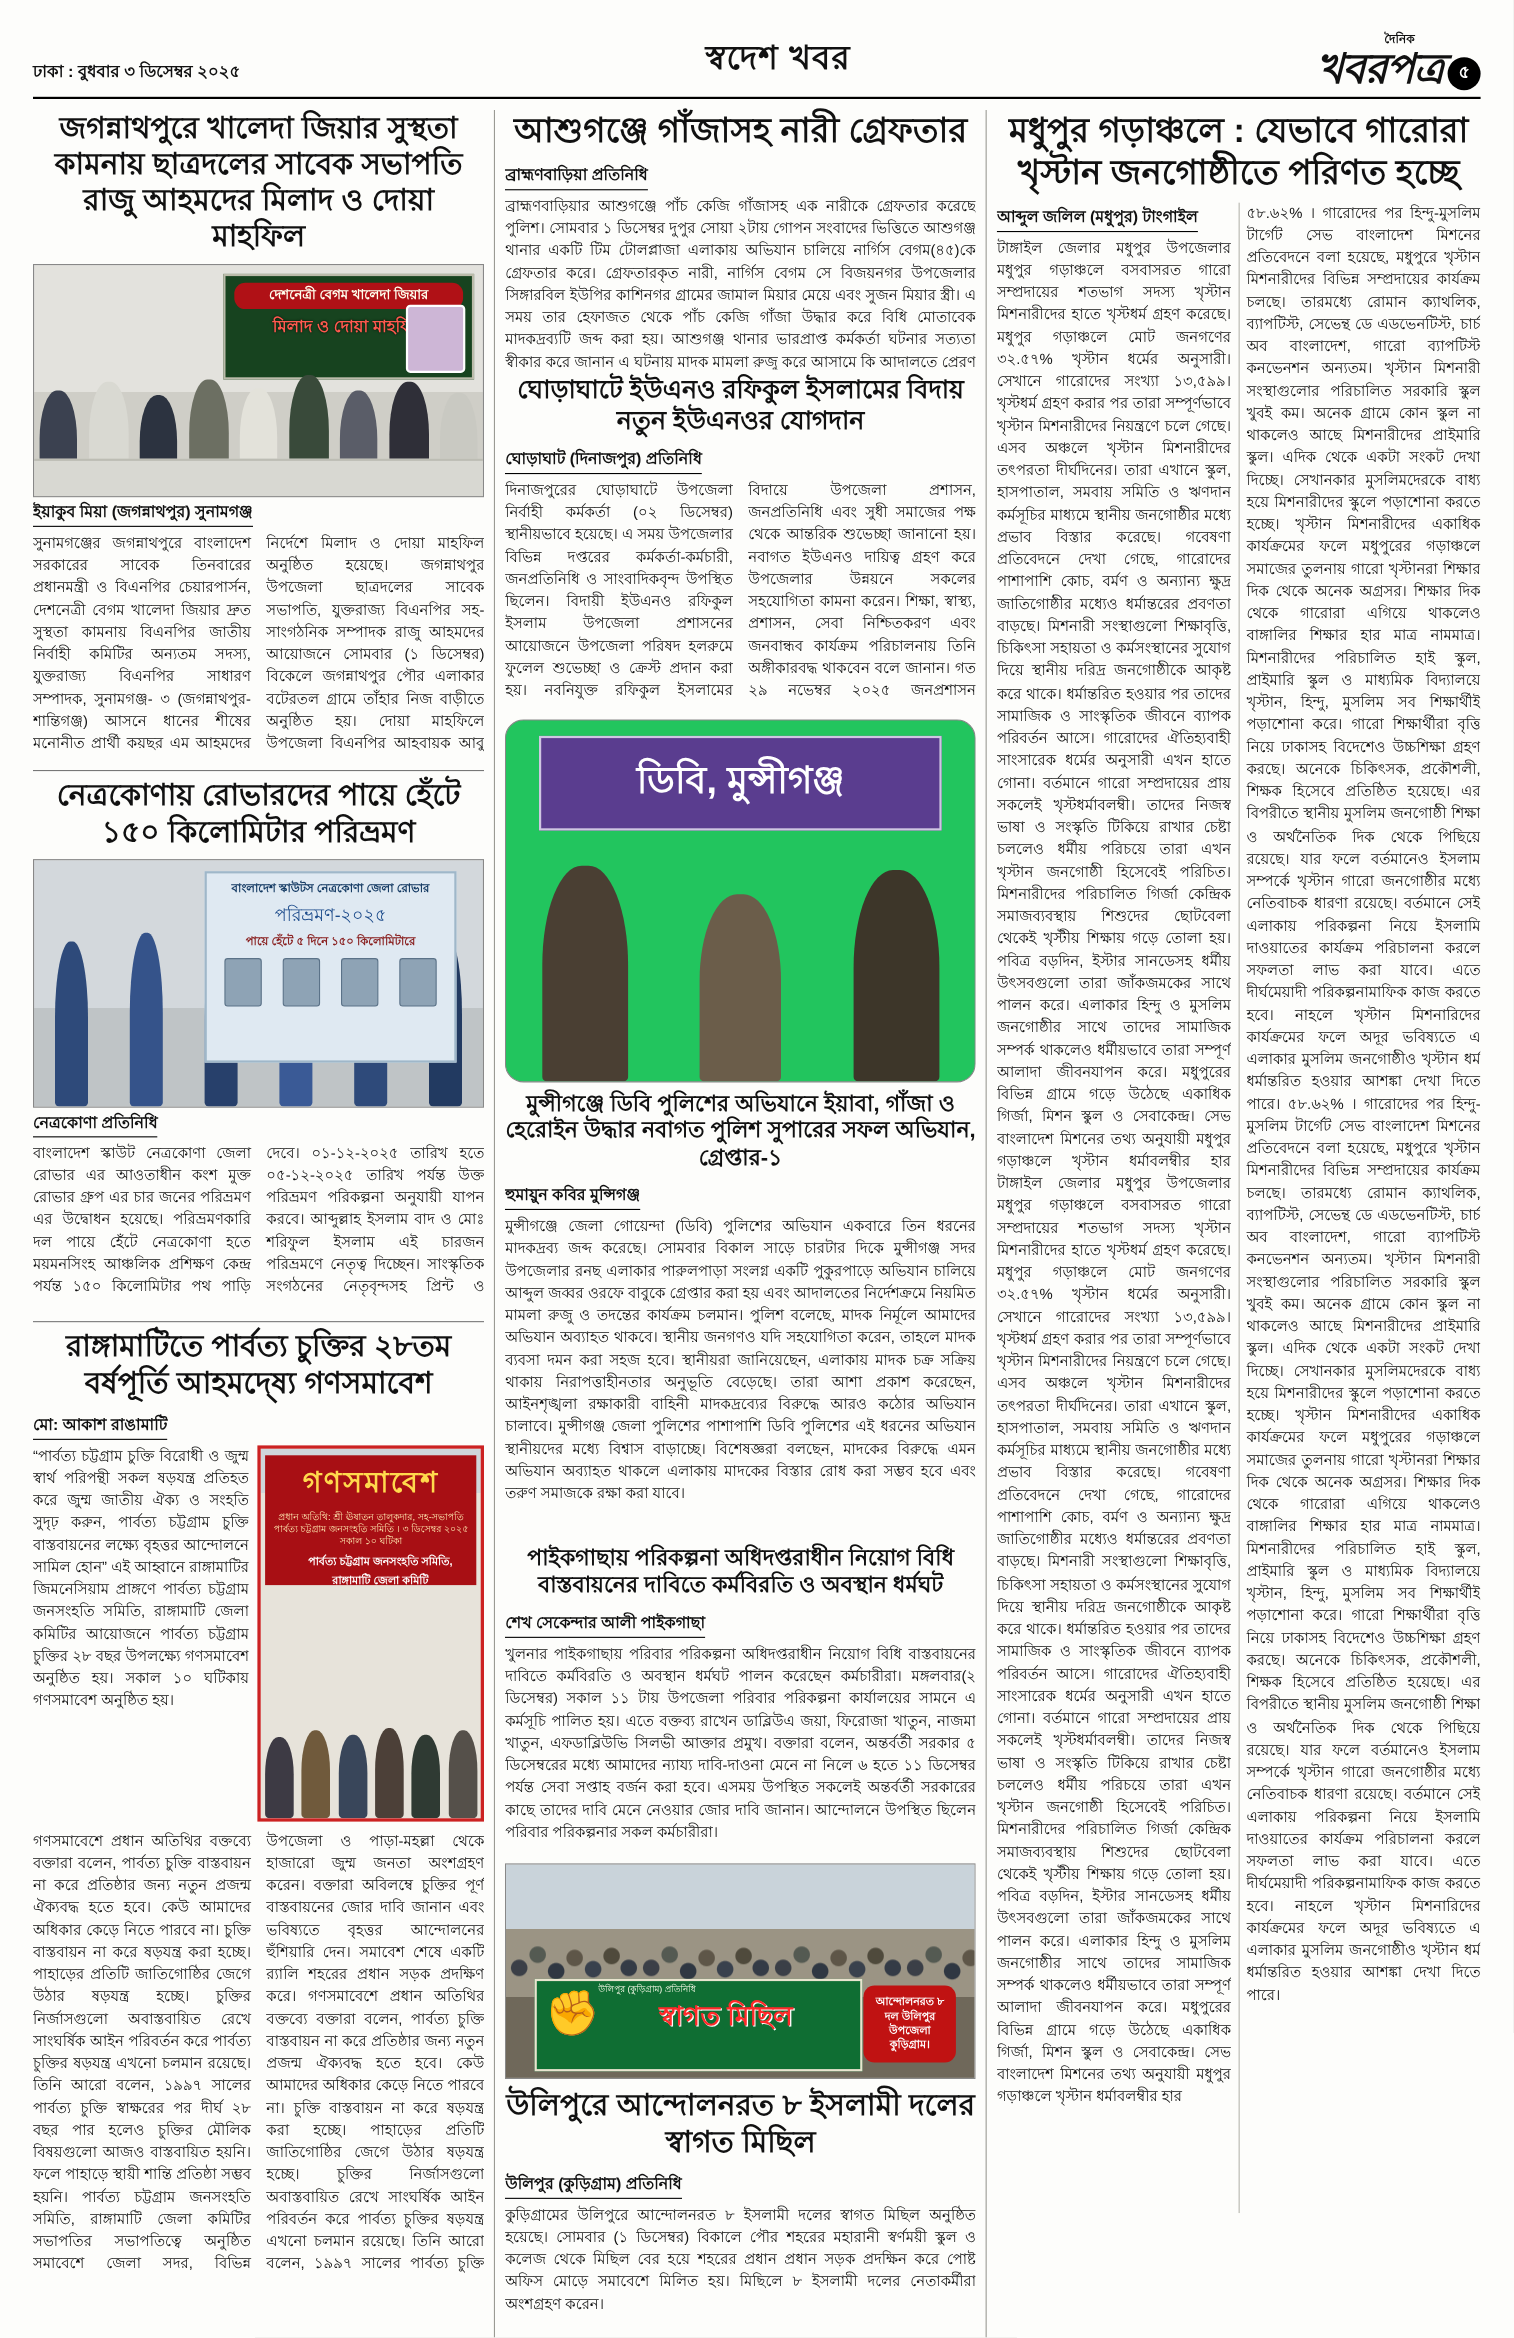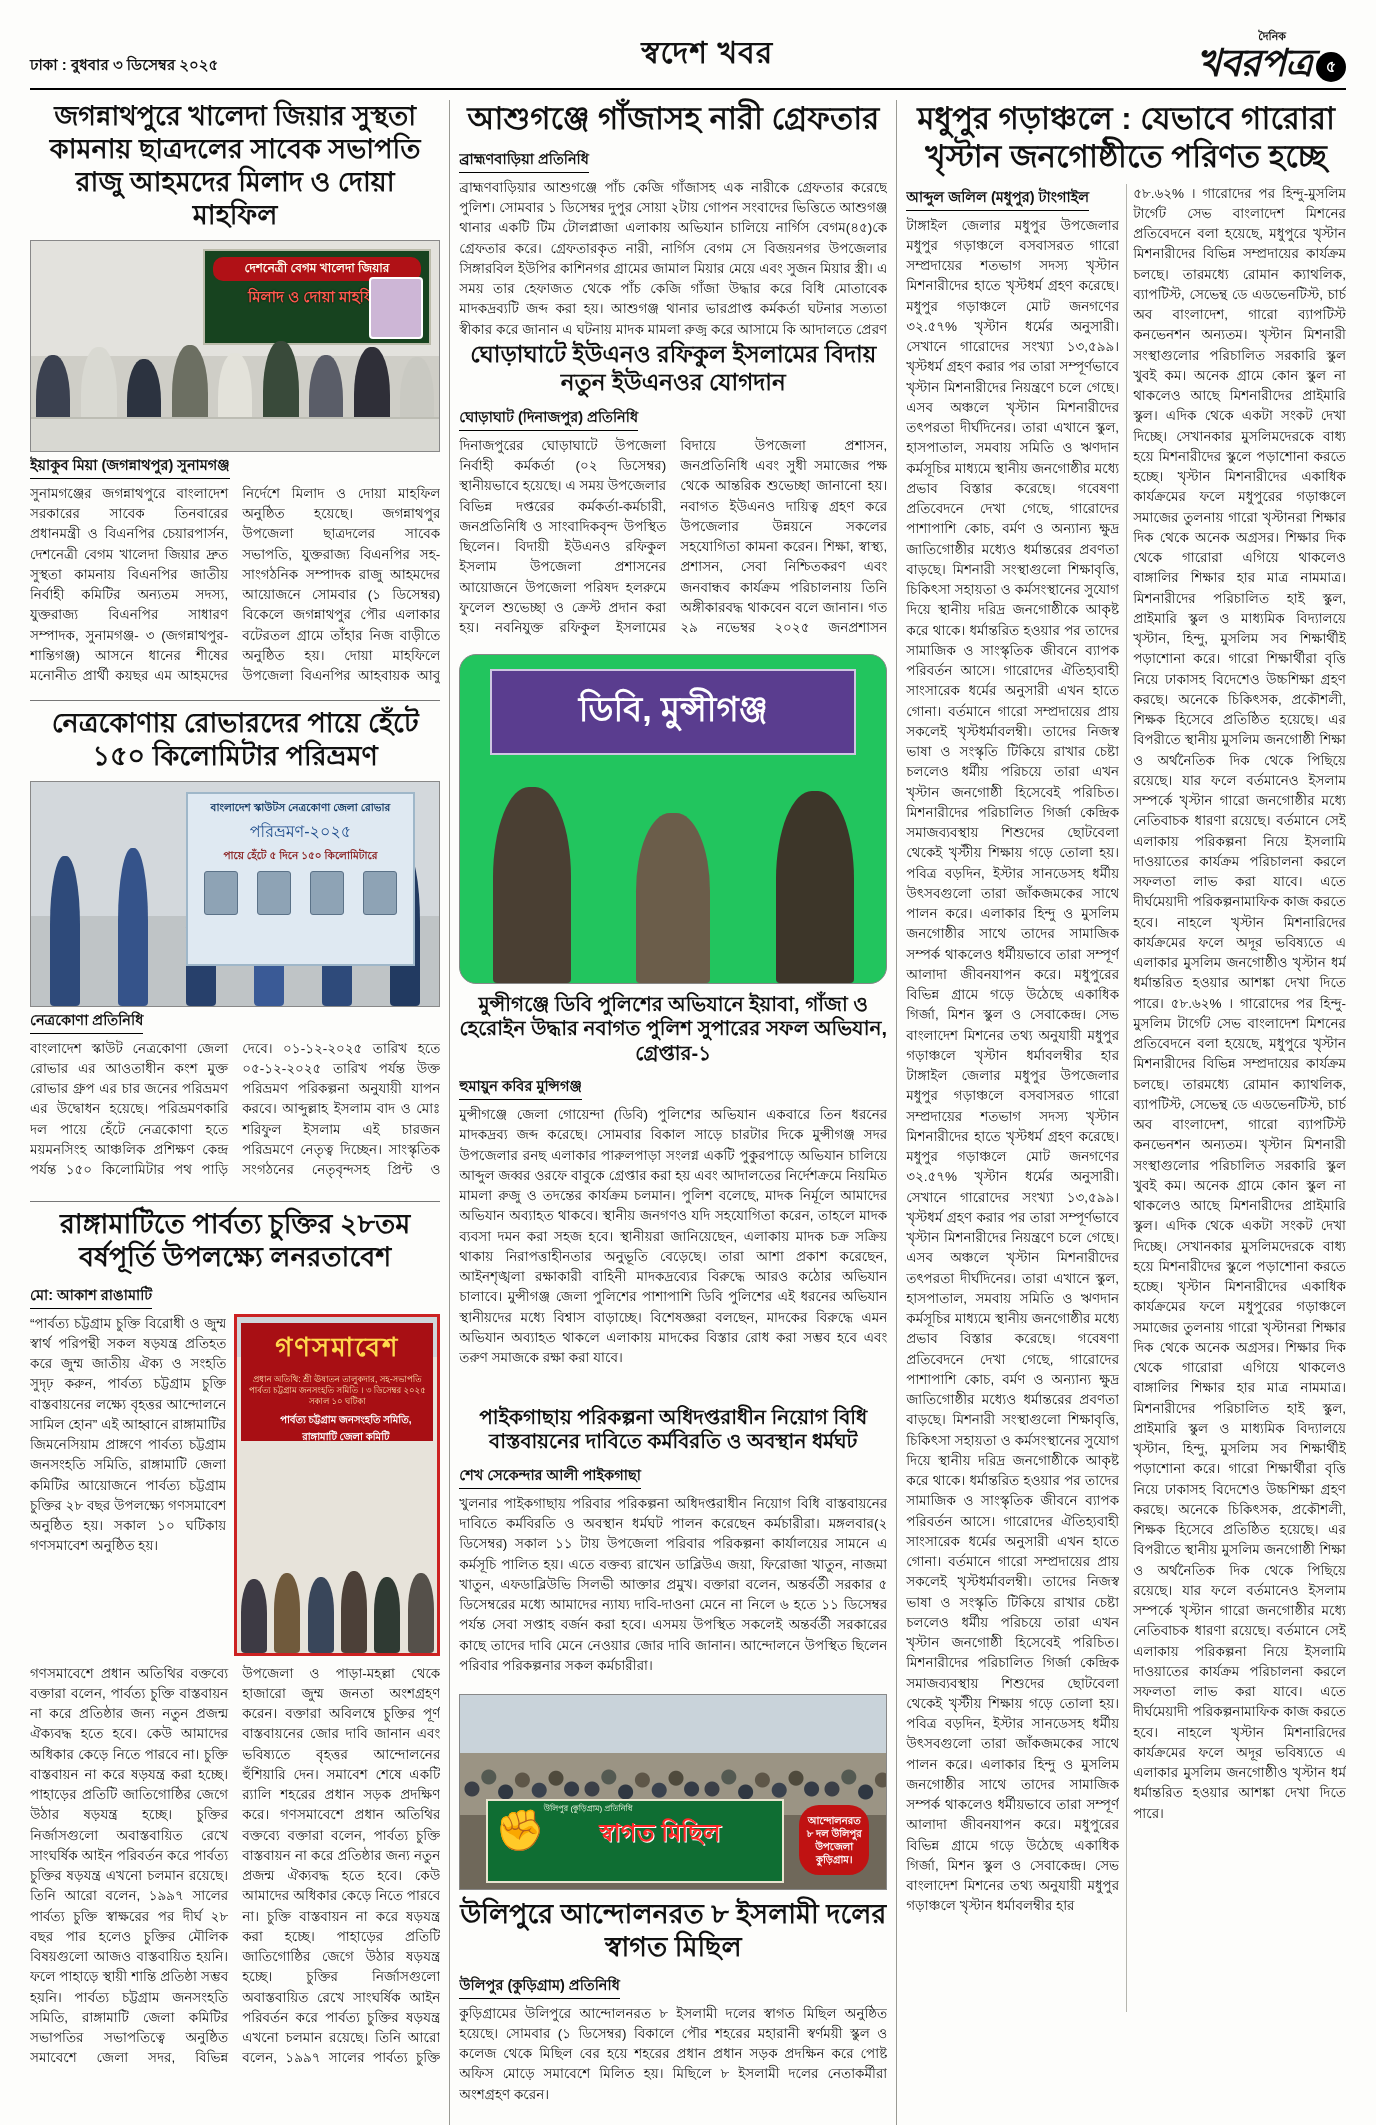--- a/index.html
+++ b/index.html
@@ -88,21 +88,21 @@
   }
   .photo-march { height:196px; background:linear-gradient(#c9d3da 0 30%, #9b9484 30% 62%, #6f685a 62% 100%); }
   .march-banner {
     position:absolute; bottom:6px; left:6%; width:70%; height:84px; background:#0f6e33;
     border:2px solid #e8e4cf; padding:3px 6px 3px 56px; color:#fff;
   }
   .march-banner .fist { position:absolute; left:8px; top:6px; font-size:40px; color:#d81f1f; }
   .march-banner .l1 { font-size:8px; color:#ffe; line-height:1.3; }
   .march-banner .l2 { font-size:24px; font-weight:900; color:#ff2a2a; text-align:center; text-shadow:1px 1px 0 #fff; }
   .march-bubble {
-    position:absolute; bottom:14px; right:4%; width:70px; height:70px; border-radius:20px;
+    position:absolute; bottom:14px; right:4%; width:84px; height:70px; border-radius:10px;
     background:#c01212; color:#fff; font-size:10px; font-weight:700; text-align:center;
     display:flex; align-items:center; justify-content:center; padding:4px; line-height:1.3;
   }
   .crowd { position:absolute; left:0; right:0; top:30%; height:34%;
     background:
       radial-gradient(circle at 10% 60%, #3b3f47 0 7px, transparent 8px),
       radial-gradient(circle at 24% 40%, #545a52 0 7px, transparent 8px),
       radial-gradient(circle at 38% 65%, #2f3742 0 7px, transparent 8px),
       radial-gradient(circle at 52% 45%, #5e5648 0 7px, transparent 8px),
       radial-gradient(circle at 66% 62%, #39414d 0 7px, transparent 8px),
@@ -184,21 +184,21 @@
               </div>
           </div>
         </div>
         <div class="byline">নেত্রকোণা প্রতিনিধি</div>
         <div class="body-text two-col" style="height:152px">বাংলাদেশ স্কাউট নেত্রকোণা জেলা রোভার এর আওতাধীন কংশ মুক্ত রোভার গ্রুপ এর চার জনের পরিভ্রমণ এর উদ্বোধন হয়েছে। পরিভ্রমণকারি দল পায়ে হেঁটে নেত্রকোণা হতে ময়মনসিংহ আঞ্চলিক প্রশিক্ষণ কেন্দ্র পর্যন্ত ১৫০ কিলোমিটার পথ পাড়ি দেবে। ০১-১২-২০২৫ তারিখ হতে ০৫-১২-২০২৫ তারিখ পর্যন্ত উক্ত পরিভ্রমণ পরিকল্পনা অনুযায়ী যাপন করবে। আব্দুল্লাহ ইসলাম বাদ ও মোঃ শরিফুল ইসলাম এই চারজন পরিভ্রমণে নেতৃত্ব দিচ্ছেন। সাংস্কৃতিক সংগঠনের নেতৃবৃন্দসহ প্রিন্ট ও ইলেকট্রনিক্স মিডিয়ার সাংবাদিকবৃন্দ উপস্থিত ছিলেন। কংশ মুক্ত স্কাউট গ্রুপের পরিভ্রমণকারি দল নেতা মুন্সী মোঃ মুনতাকিম, দিকনির্দেশক আপন পাল দূর্জয়, পর্যবেক্ষক। বাংলাদেশ স্কাউট ও জেলা রোভার জানিয়েছেন পরিভ্রমণ কালীন সময়ে বিভিন্ন নিরাপত্তা সহ প্রয়োজনীয় সহযোগীতা করবে।</div>
       </article>
 
       <div class="hrule"></div>
 
       <article>
-        <h2 class="headline hl-lg">রাঙ্গামাটিতে পার্বত্য চুক্তির ২৮তম বর্ষপূর্তি উপলক্ষ্যে লনরতাবেশ</h2>
+        <h2 class="headline hl-lg">রাঙ্গামাটিতে পার্বত্য চুক্তির ২৮তম বর্ষপূর্তি আহমদ্ষ্যে গণসমাবেশ</h2>
         <div class="byline">মো: আকাশ রাঙামাটি</div>
         <div class="row-wrap">
           <div class="body-text" style="height:342px">“পার্বত্য চট্টগ্রাম চুক্তি বিরোধী ও জুম্ম স্বার্থ পরিপন্থী সকল ষড়যন্ত্র প্রতিহত করে জুম্ম জাতীয় ঐক্য ও সংহতি সুদৃঢ় করুন, পার্বত্য চট্টগ্রাম চুক্তি বাস্তবায়নের লক্ষ্যে বৃহত্তর আন্দোলনে সামিল হোন” এই আহ্বানে রাঙ্গামাটির জিমনেসিয়াম প্রাঙ্গণে পার্বত্য চট্টগ্রাম জনসংহতি সমিতি, রাঙ্গামাটি জেলা কমিটির আয়োজনে পার্বত্য চট্টগ্রাম চুক্তির ২৮ বছর উপলক্ষ্যে গণসমাবেশ অনুষ্ঠিত হয়। সকাল ১০ ঘটিকায় গণসমাবেশ অনুষ্ঠিত হয়।</div>
           <div class="photo photo-stage">
             <div class="stage-banner">
               <div class="l1">গণসমাবেশ</div>
               <div class="l2">প্রধান অতিথি: শ্রী ঊষাতন তালুকদার, সহ-সভাপতি পার্বত্য চট্টগ্রাম জনসংহতি সমিতি । ৩ ডিসেম্বর ২০২৫ সকাল ১০ ঘটিকা</div>
               <div class="l3">পার্বত্য চট্টগ্রাম জনসংহতি সমিতি, রাঙ্গামাটি জেলা কমিটি</div>
             </div>
             <div class="people">

